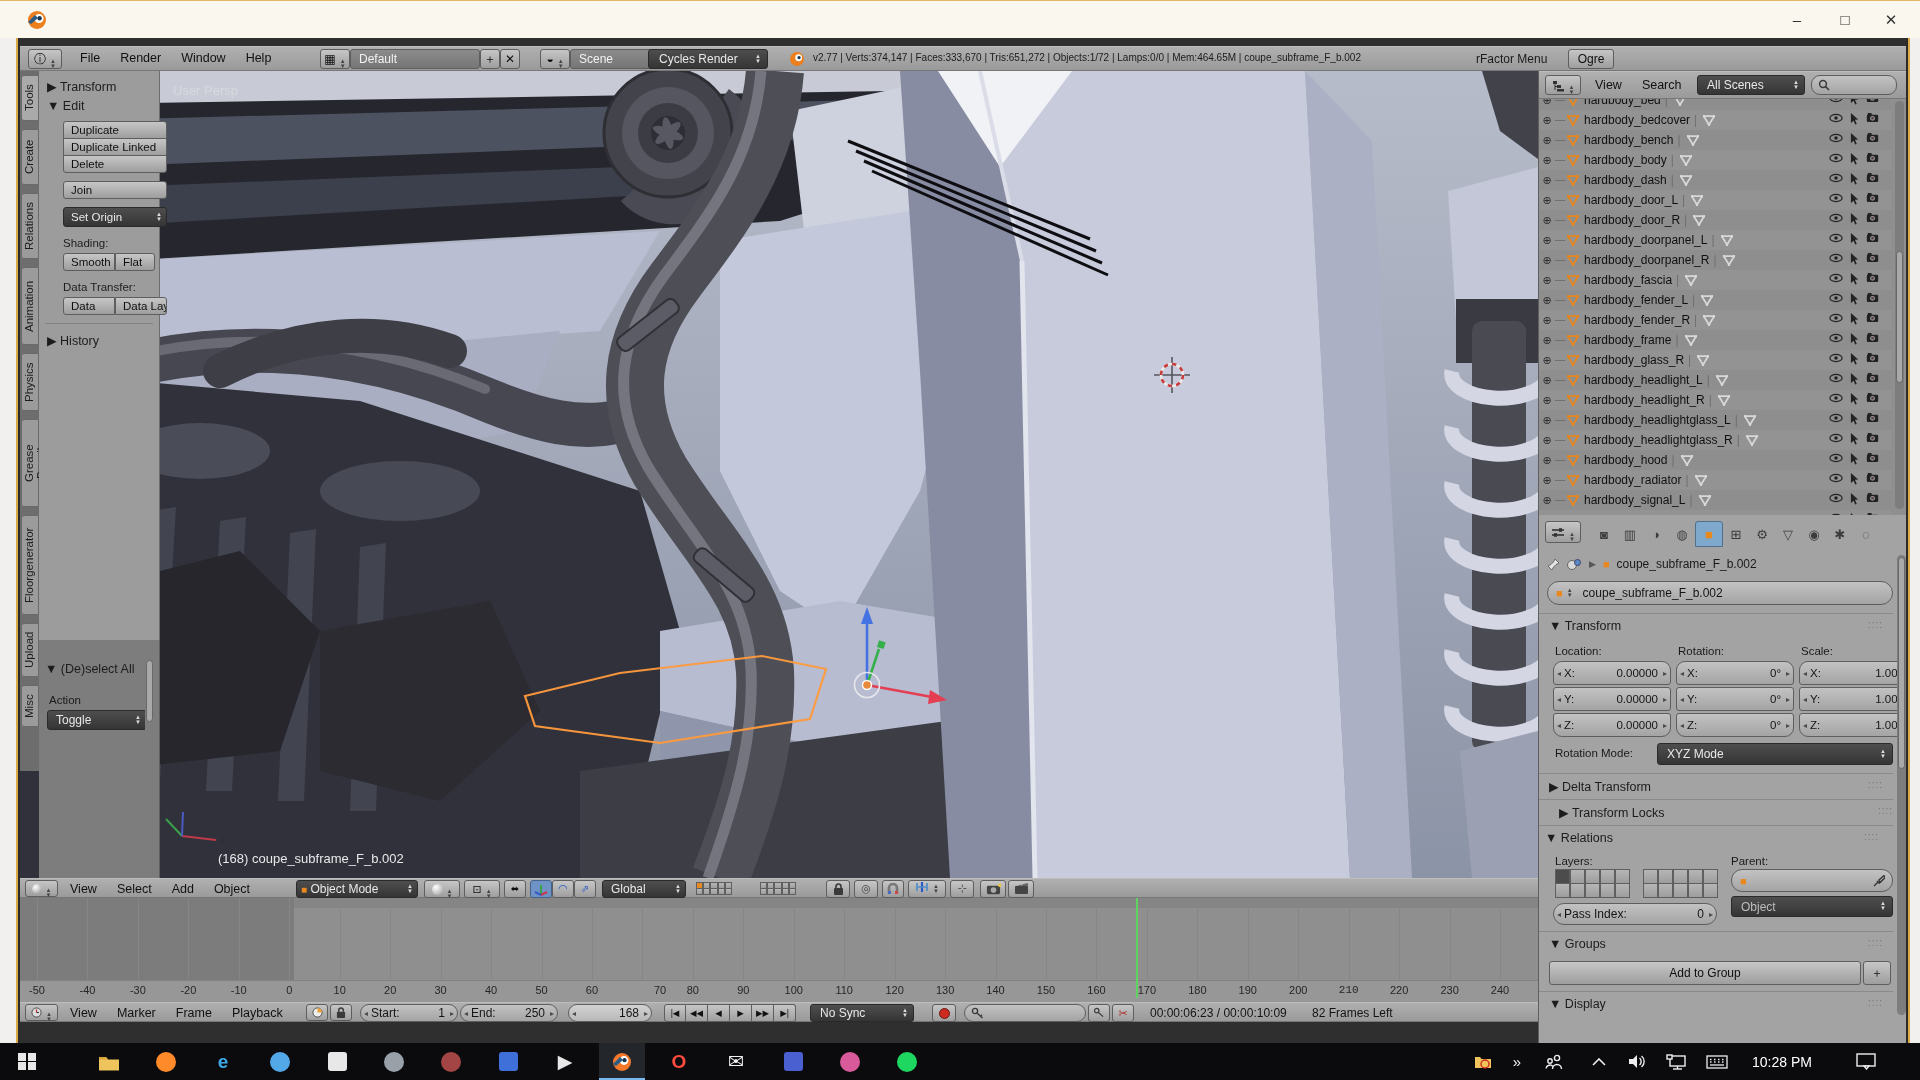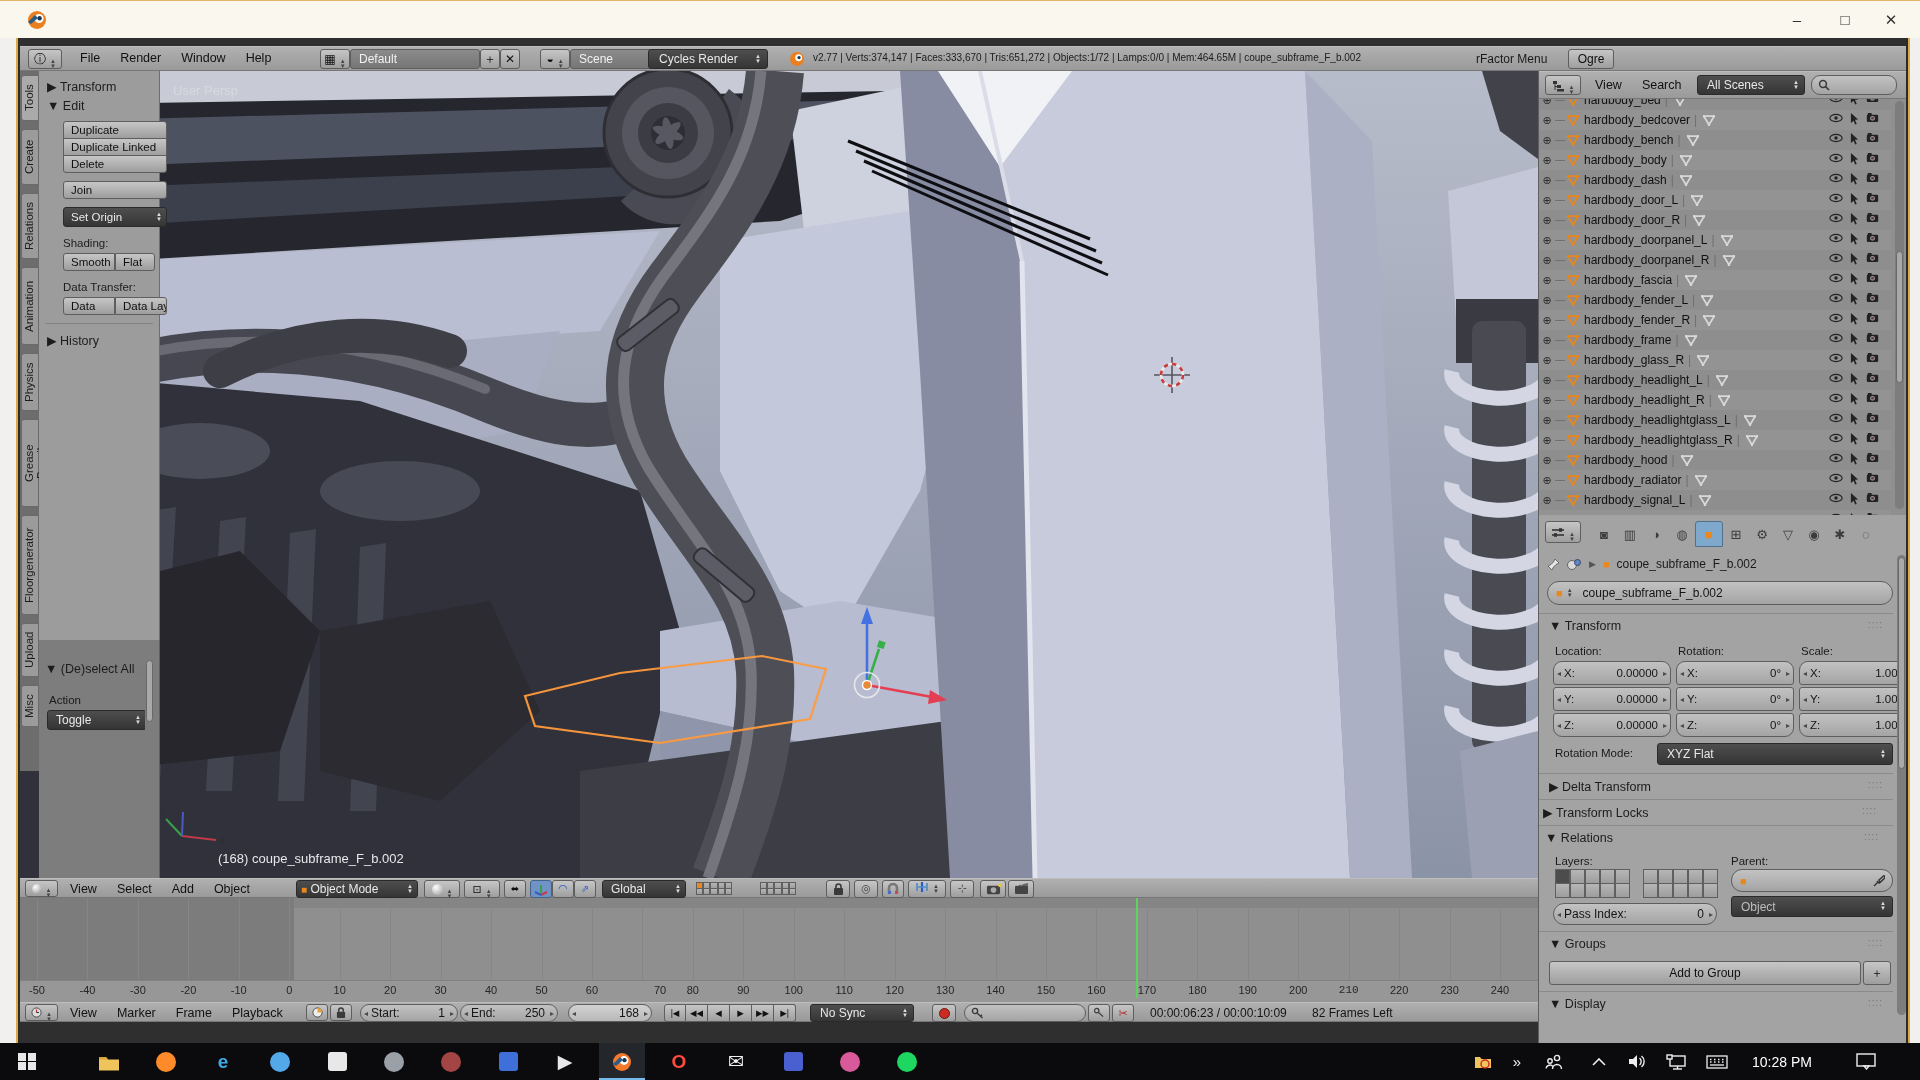--- a/index.html
+++ b/index.html
@@ -1261,25 +1261,25 @@
             <span class="arr">▸</span>
           </div>
           <div class="pillfld" style="width: 118px; height: 24px; margin-bottom: 2px; font-size: 11.5px; border-radius: 3px 3px 9px 9px;">
             <span class="arr">◂</span>
             <span class="plbl">Z:</span>
             <span class="pval">1.000</span>
             <span class="arr">▸</span>
           </div>
         </div>
       <div class="abs" style="left:16px;top:232px;font-size:11.5px">Rotation Mode:</div>
-      <div class="abs btn-dark" style="left:118px;top:228px;width:236px;height:22px;line-height:21px;padding-left:9px"><span>XYZ Flat</span><span class="updn" style="float:right;margin:5px 6px 0 0">▲<span>▼</span></span></div>
+      <div class="abs btn-dark" style="left:118px;top:228px;width:236px;height:22px;line-height:21px;padding-left:9px"><span>XYZ Mode</span><span class="updn" style="float:right;margin:5px 6px 0 0">▲<span>▼</span></span></div>
       <div class="abs" style="left:0;top:258px;width:354px;border-top:1px solid #8a8a8a"></div>
       <div class="abs panel-hdr" style="left:10px;top:264px;width:334px">▶ <span>Delta Transform</span><span class="dragdots" style="float:right">::::</span></div>
       <div class="abs" style="left:0;top:284px;width:354px;border-top:1px solid #8a8a8a"></div>
-      <div class="abs panel-hdr" style="left:4px;top:290px;width:334px">▶ <span>Transform Locks</span><span class="dragdots" style="float:right">::::</span></div>
+      <div class="abs panel-hdr" style="left:20px;top:290px;width:334px">▶ <span>Transform Locks</span><span class="dragdots" style="float:right">::::</span></div>
       <div class="abs" style="left:0;top:310px;width:354px;border-top:1px solid #8a8a8a"></div>
       <div class="abs panel-hdr" style="left:6px;top:316px;width:334px">▼ <span>Relations</span><span class="dragdots" style="float:right">::::</span></div>
       <div class="abs" style="left:16px;top:340px;font-size:11.5px">Layers:</div>
       <div class="abs" style="left: 16px; top: 354px; display: grid; grid-template-columns: repeat(5, 15px); width: 75px;" id="pr-grid-a">
           <span class="grid-cell on" style="width: 15px; height: 15px;"></span>
           <span class="grid-cell" style="width: 15px; height: 15px;"></span>
           <span class="grid-cell" style="width: 15px; height: 15px;"></span>
           <span class="grid-cell" style="width: 15px; height: 15px;"></span>
           <span class="grid-cell" style="width: 15px; height: 15px;"></span>
           <span class="grid-cell" style="width: 15px; height: 15px; margin-top: -1px;"></span>

